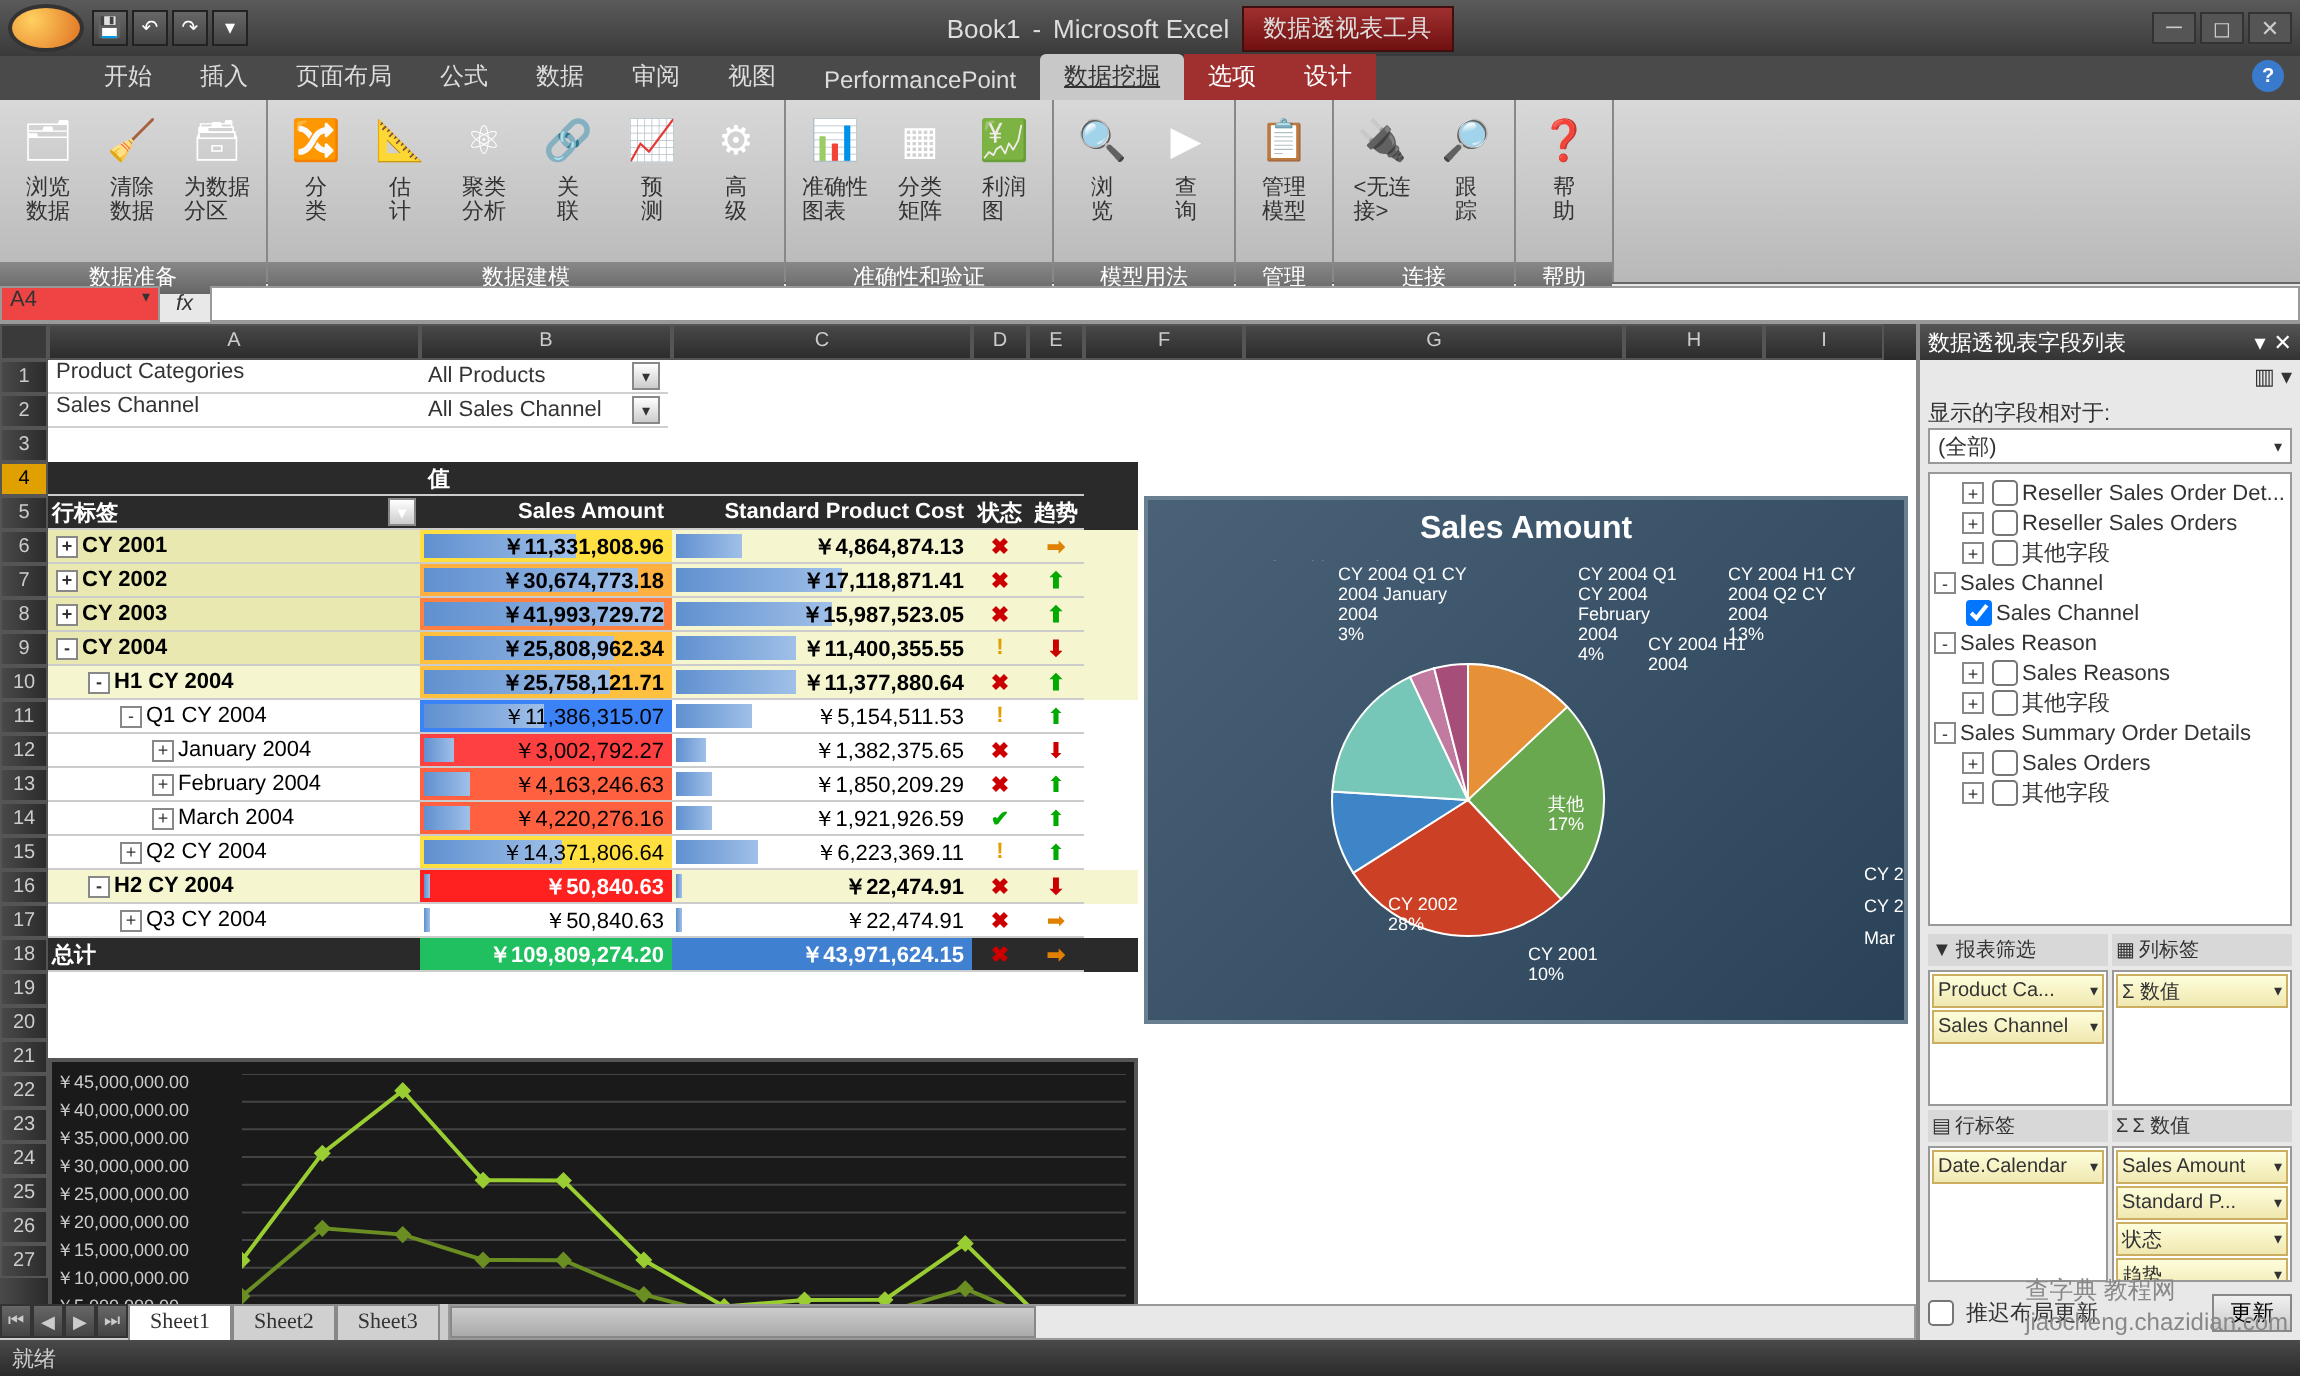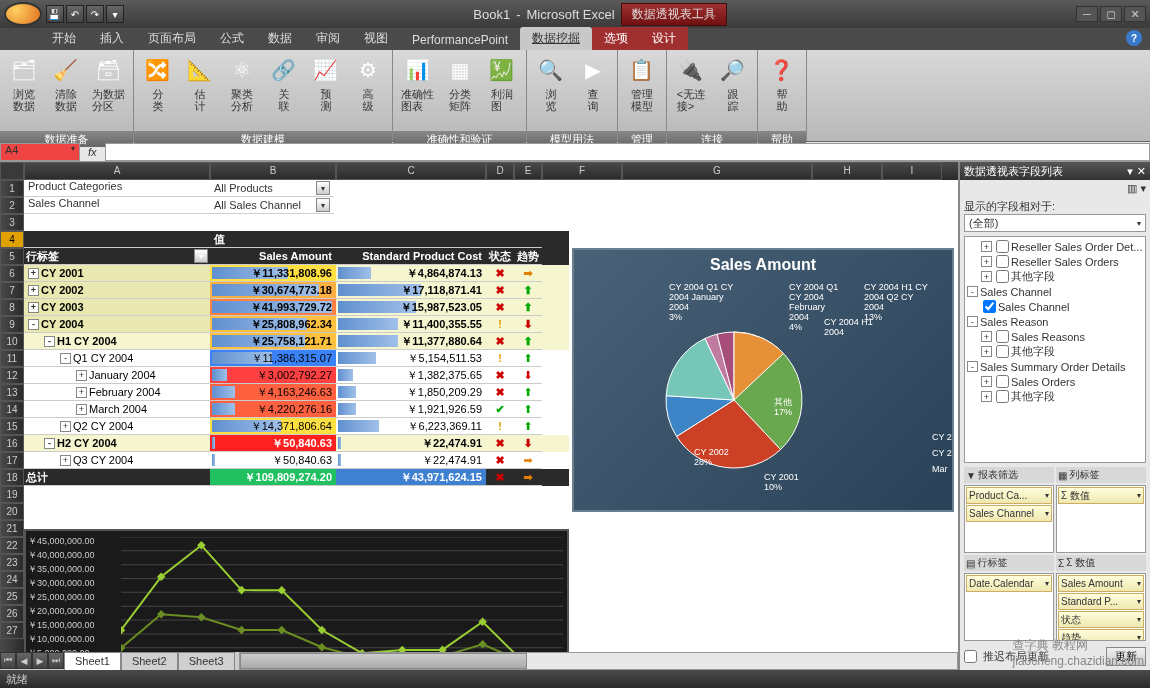--- a/index.html
+++ b/index.html
@@ -79,21 +79,21 @@
 .pie-title { text-align:center; color:#fff; font-size:16px; font-weight:bold; padding:6px; }
 .pie-svg { display:block; margin:0 auto; }
 
 .line-chart { position:absolute; top:349px; left:0; width:545px; height:136px; background:#1a1a1a; border:2px solid #555; }
 .lc-yaxis { position:absolute; left:2px; top:4px; bottom:4px; width:90px; }
 .lc-ylabel { color:#ccc; font-size:9px; height:14px; }
 .lc-plot { position:absolute; left:95px; right:4px; top:6px; bottom:6px; }
 .sheet-tabs { display:flex; height:18px; background:#ccc; }
 .sheet-nav { display:flex; }
 .sheet-nav-btn { width:16px; height:17px; background:linear-gradient(#666,#444); border:1px solid #333; color:#ccc; display:flex; align-items:center; justify-content:center; font-size:9px; }
-.sheet-tab { padding:0 10px; background:#fff; border:1px solid #888; border-bottom:none; font-size:11px; color:#333; line-height:16px; }
+.sheet-tab { padding:0 10px; background:#fff; border:1px solid #888; border-bottom:none; font-size:11px; color:#333; line-height:16px;font-family:Liberation Serif, serif; }
 .sheet-tab.inactive { background:#d0d0d0; }
 .sh-track { flex:1; background:#e8e8e8; border:1px solid #999; position:relative; margin-left:4px; }
 .sh-thumb { position:absolute; left:0; top:0; bottom:0; width:40%; background:linear-gradient(#ccc,#aaa); border:1px solid #888; }
 
 .field-pane { width:192px; background:#e8e8e8; border-left:2px solid #888; color:#333; display:flex; flex-direction:column; font-size:11px; }
 .fp-title { height:18px; background:linear-gradient(#555,#333); color:#fff; padding:0 4px; display:flex; align-items:center; }
 .fp-title .close { margin-left:auto; }
 .fp-section { padding:2px 4px; }
 .fp-dd { width:100%; height:18px; background:#fff; border:1px solid #999; display:flex; align-items:center; padding:0 4px; }
 .fp-dd .caret { margin-left:auto; font-size:8px; }

